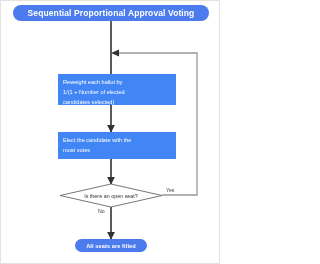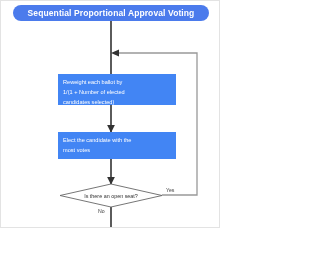--- a/index.html
+++ b/index.html
@@ -9,21 +9,21 @@
   }
   body {
     width: 220px;
     height: 264px;
     font-family: "Liberation Sans", sans-serif;
     overflow: hidden;
   }
   #flowchart-frame {
     position: relative;
     width: 220px;
-    height: 228px;
+    height: 264px;
     background: #ffffff;
     border: 1px solid #e3e3e3;
     box-sizing: border-box;
     overflow: hidden;
   }
   #edge-layer {
     position: absolute;
     left: 0;
     top: 0;
     width: 220px;

